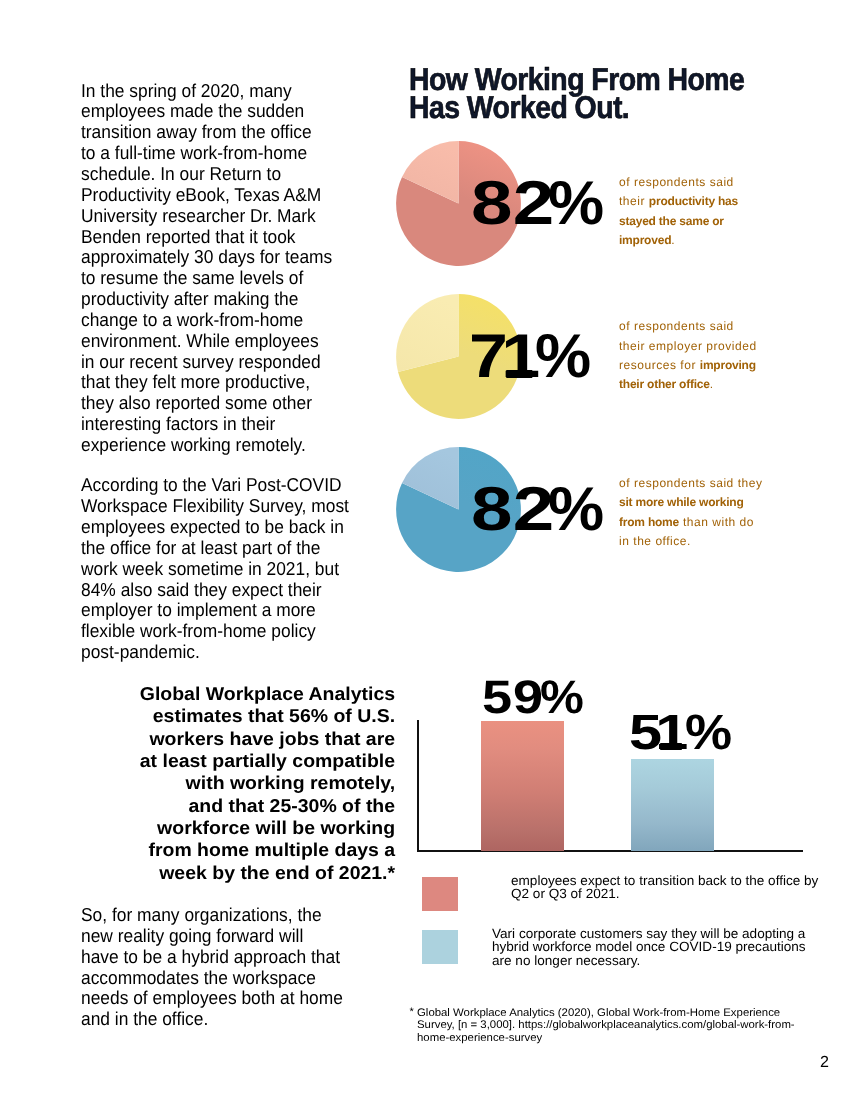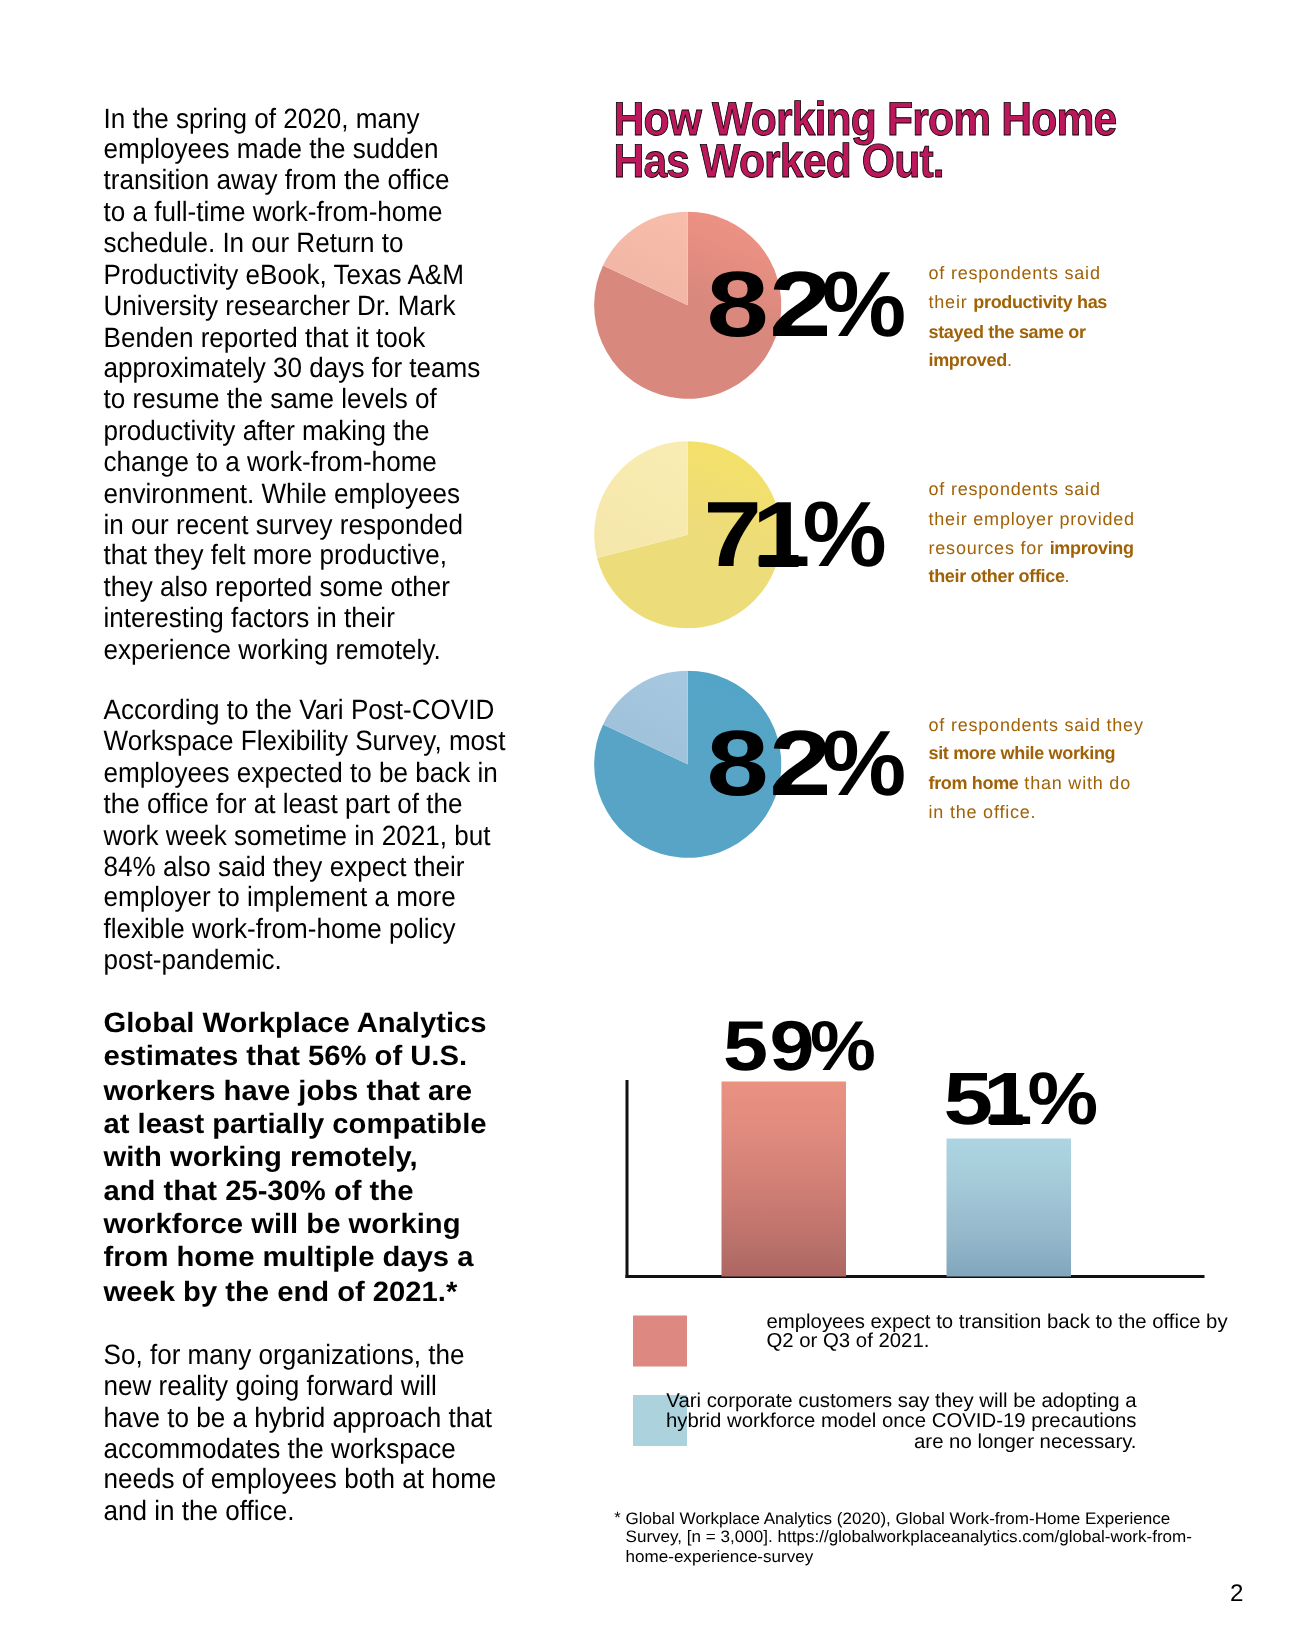--- a/index.html
+++ b/index.html
@@ -3,29 +3,29 @@
 <meta charset="utf-8">
 <title>How Working From Home Has Worked Out</title>
 <style>
 html,body{margin:0;padding:0;background:#fff;}
 body{width:859px;height:1100px;font-family:"Liberation Sans",sans-serif;
      text-rendering:geometricPrecision;-webkit-font-smoothing:antialiased;}
 .page{position:relative;width:859px;height:1100px;overflow:hidden;background:#fff;}
 
 
 .para{position:absolute;left:68.5px;font-size:18.6px;line-height:20.85px;
-      color:#000;margin:0;font-weight:400;width:300px;}
+      color:#000;margin:12px;font-weight:400;width:300px;}
 .para .ln{display:block;transform-origin:0 50%;white-space:nowrap;}
 .para.reg .ln{transform:scaleX(0.935);}
-.para.bold{font-weight:700;line-height:22.3px;}
+.para.bold{font-weight:700;line-height:22.3px;text-align:right;}
 .para.bold .ln{transform:scaleX(1.047);}
 
 
 .headline{position:absolute;font-weight:700;font-size:31.6px;line-height:28.3px;
-          color:#be185d;white-space:nowrap;-webkit-text-stroke:0.6px #000;}
+          color:#0f172a;white-space:nowrap;-webkit-text-stroke:0.6px #000;}
 .headline .ln{display:block;transform:scaleX(0.90);transform-origin:0 50%;
               letter-spacing:-0.62px;}
 
 
 .pie{position:absolute;}
 .bignum{position:absolute;font-weight:700;color:#000;white-space:nowrap;
         font-size:61.9px;line-height:61.9px;height:62px;}
 .bignum .n{position:absolute;left:0;top:0;transform:scaleX(1.205);
            transform-origin:0 0;letter-spacing:0.3px;}
 .digit{position:relative;display:inline-block;}
@@ -209,21 +209,21 @@
 <div class="barlabel" id="bl2" style="left:628.5px;top:707.8px;">
       <span class="n"><span class="digit">5</span><span class="digit one">1</span></span>
       <span class="pct" style="left:56.5px;">%</span>
     </div>
 <div class="legend-sw" style="left: 422px; top: 877px; background: rgb(221, 136, 128);"></div>
 <div class="legend-tx" style="left:472px;top:874px;margin-left:39px;">
   <span class="ln">employees  expect to transition back to the office by</span>
   <span class="ln">Q2 or Q3 of 2021.</span>
 </div>
 <div class="legend-sw" style="left: 422px; top: 930px; background: rgb(172, 210, 222);"></div>
-<div class="legend-tx" style="left:444px;top:927px;text-align:right;">
+<div class="legend-tx" style="left:492px;top:927px;">
   <span class="ln">Vari corporate customers say they will be adopting a</span>
   <span class="ln">hybrid workforce model once COVID-19 precautions</span>
   <span class="ln">are no longer necessary.</span>
 </div>
 <div class="footnote">
       <span class="mk">*</span>
       <div class="fwrap">
   <span class="ln">Global Workplace Analytics (2020), Global Work-from-Home Experience</span>
   <span class="ln">Survey, [n = 3,000]. https://globalworkplaceanalytics.com/global-work-from-</span>
   <span class="ln">home-experience-survey</span>

